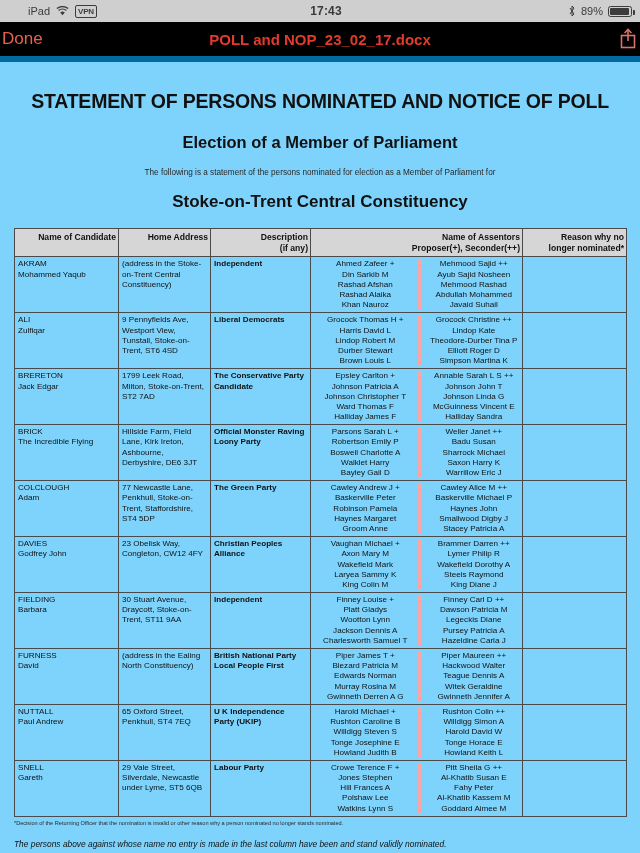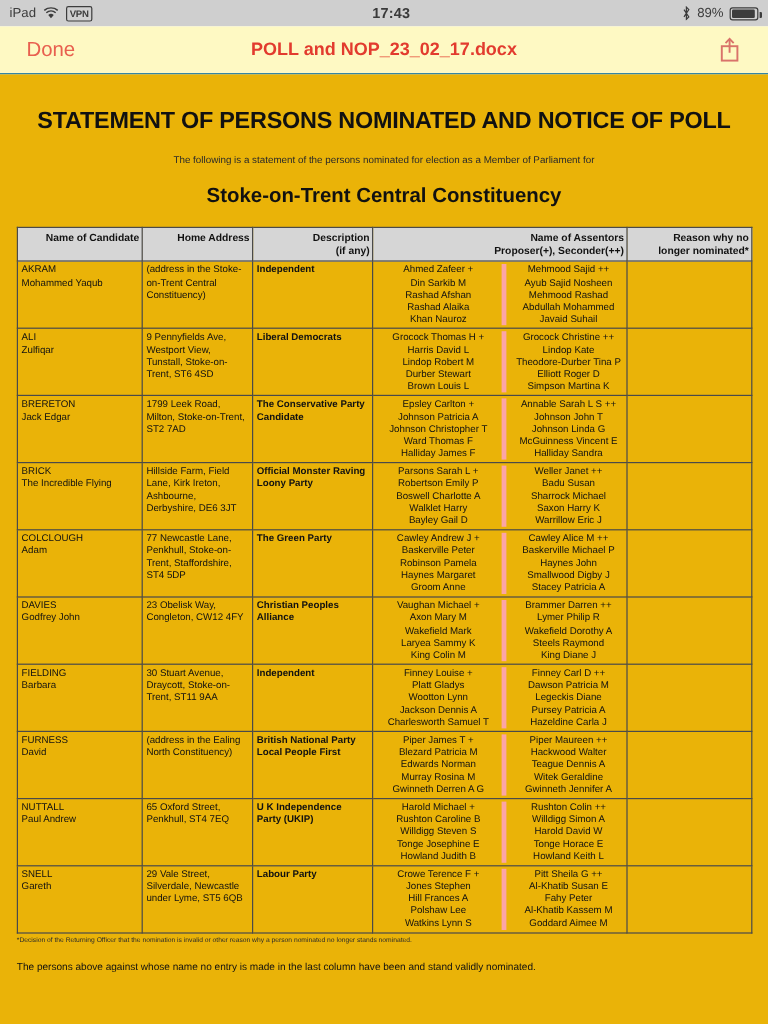--- a/index.html
+++ b/index.html
@@ -7,21 +7,21 @@
   body {
     font-family:"Liberation Sans", sans-serif;
     background:#ffffff;
     overflow:hidden;
   }
   
   #status-bar {
     height:22px; background:#cfcfcf; display:flex; align-items:center;
     padding:0 8px; font-size:11px; color:#3c3c3c; position:relative;
   }
-  .sb-left { display:flex; align-items:center; gap:6px; }
+  .sb-left { display:flex; align-items:center; gap:6px;margin-left:20px; }
   .sb-right { display:flex; align-items:center; gap:5px; position:absolute; right:8px; }
   .sb-time {
     position:absolute; left:12px; right:0; text-align:center;
     font-size:12px; font-weight:bold; color:#3a3a3a; letter-spacing:.2px;
   }
   .vpn-badge {
     border:1.3px solid #3c3c3c; border-radius:2px; font-size:8px;
     font-weight:bold; padding:0 2px; line-height:11px; letter-spacing:-.2px;
   }
   .wifi-ico svg, .bt-ico svg { display:block; }
@@ -32,34 +32,34 @@
   .battery::after{
     content:""; position:absolute; right:-3.5px; top:3px; width:2px; height:5px;
     background:#3c3c3c; border-radius:0 1px 1px 0;
   }
   .battery > i { position:absolute; left:1px; top:1px; bottom:1px; width:86%;
     background:#3c3c3c; border-radius:1px; display:block; }
   .pct { font-size:11px; color:#3c3c3c; font-weight:normal; }
 
   
   #doc-toolbar {
-    height:40px; background:#fef9c3; border-bottom:1px solid #0369a1;
-    display:flex; align-items:center; padding:0 22px; position:relative;
+    height:40px; background:#000000; border-bottom:6px solid #0369a1;
+    display:flex; align-items:center; padding:0 2px; position:relative;
   }
   #done-button { color:#e8604f; font-size:17px; background:none; border:none;
     font-family:inherit; cursor:pointer; }
   #doc-title {
     position:absolute; left:0; right:0; text-align:center;
     color:#e23b2e; font-size:15px; font-weight:bold; pointer-events:none;
   }
   #share-button { margin-left:auto; background:none; border:none; cursor:pointer;
     display:flex; align-items:center; }
 
   
-  #doc-page { background:#eab308; height:791px; padding:18px 14px 0 14px;
+  #doc-page { background:#7dd3fc; height:791px; padding:18px 14px 0 14px;
     position:relative; }
   #main-title {
     text-align:center; font-size:19.5px; font-weight:bold; color:#111;
     letter-spacing:-.2px; margin-top:10px;
   }
   #sub-title { text-align:center; font-size:16.5px; font-weight:bold;
     color:#111; margin-top:20px; }
   #lead-text { text-align:center; font-size:8.2px; color:#2a2a2a; margin-top:16px; }
   #constituency { text-align:center; font-size:17px; font-weight:bold;
     color:#111; margin-top:15px; }
@@ -85,21 +85,21 @@
   .assentor-split > div { flex:1 1 50%; }
   .assentor-split > div:first-child { padding-right:2px; }
   .assentor-split > div:last-child {
     border-left:4px solid #fca5a5; padding-left:4px; margin-left:-1px;
   }
   td.assentors { padding:2px 0 2px 3px;text-align:center; }
   .surname { white-space:nowrap; }
 
   
   #footnote { font-size:5.6px; color:#2a2a2a; margin-top:3px; }
-  #note-valid { font-size:8.4px; color:#111; margin-top:13px; }
+  #note-valid { font-size:8.4px; color:#111; margin-top:13px;font-style:italic; }
 </style>
 </head>
 <body>
 
 <div id="status-bar">
   <div class="sb-left">
     <span>iPad</span>
     <span class="wifi-ico">
       <svg width="13" height="10" viewBox="0 0 13 10">
         <path d="M6.5 9.2 L4.2 6.4 a3.6 3.6 0 0 1 4.6 0 Z" fill="#3c3c3c"></path>
@@ -131,20 +131,21 @@
       <rect x="3.5" y="8.5" width="13" height="12" stroke="#d9736a" stroke-width="1.6" fill="none"></rect>
       <line x1="10" y1="2.5" x2="10" y2="14" stroke="#d9736a" stroke-width="1.6"></line>
       <path d="M6.6 6 L10 2.4 L13.4 6" stroke="#d9736a" stroke-width="1.6" fill="none"></path>
     </svg>
   </button>
 </div>
 
 <div id="doc-page">
 
   <h1 id="main-title">STATEMENT OF PERSONS NOMINATED AND NOTICE OF POLL</h1>
+  <h2 id="sub-title">Election of a Member of Parliament</h2>
   <p id="lead-text">The following is a statement of the persons nominated for election as a Member of Parliament for</p>
   <h3 id="constituency">Stoke-on-Trent Central Constituency</h3>
 
   <table>
     <colgroup>
       <col class="c-name">
         <col class="c-addr">
         <col class="c-desc">
         <col class="c-ass">
         <col class="c-reason">

